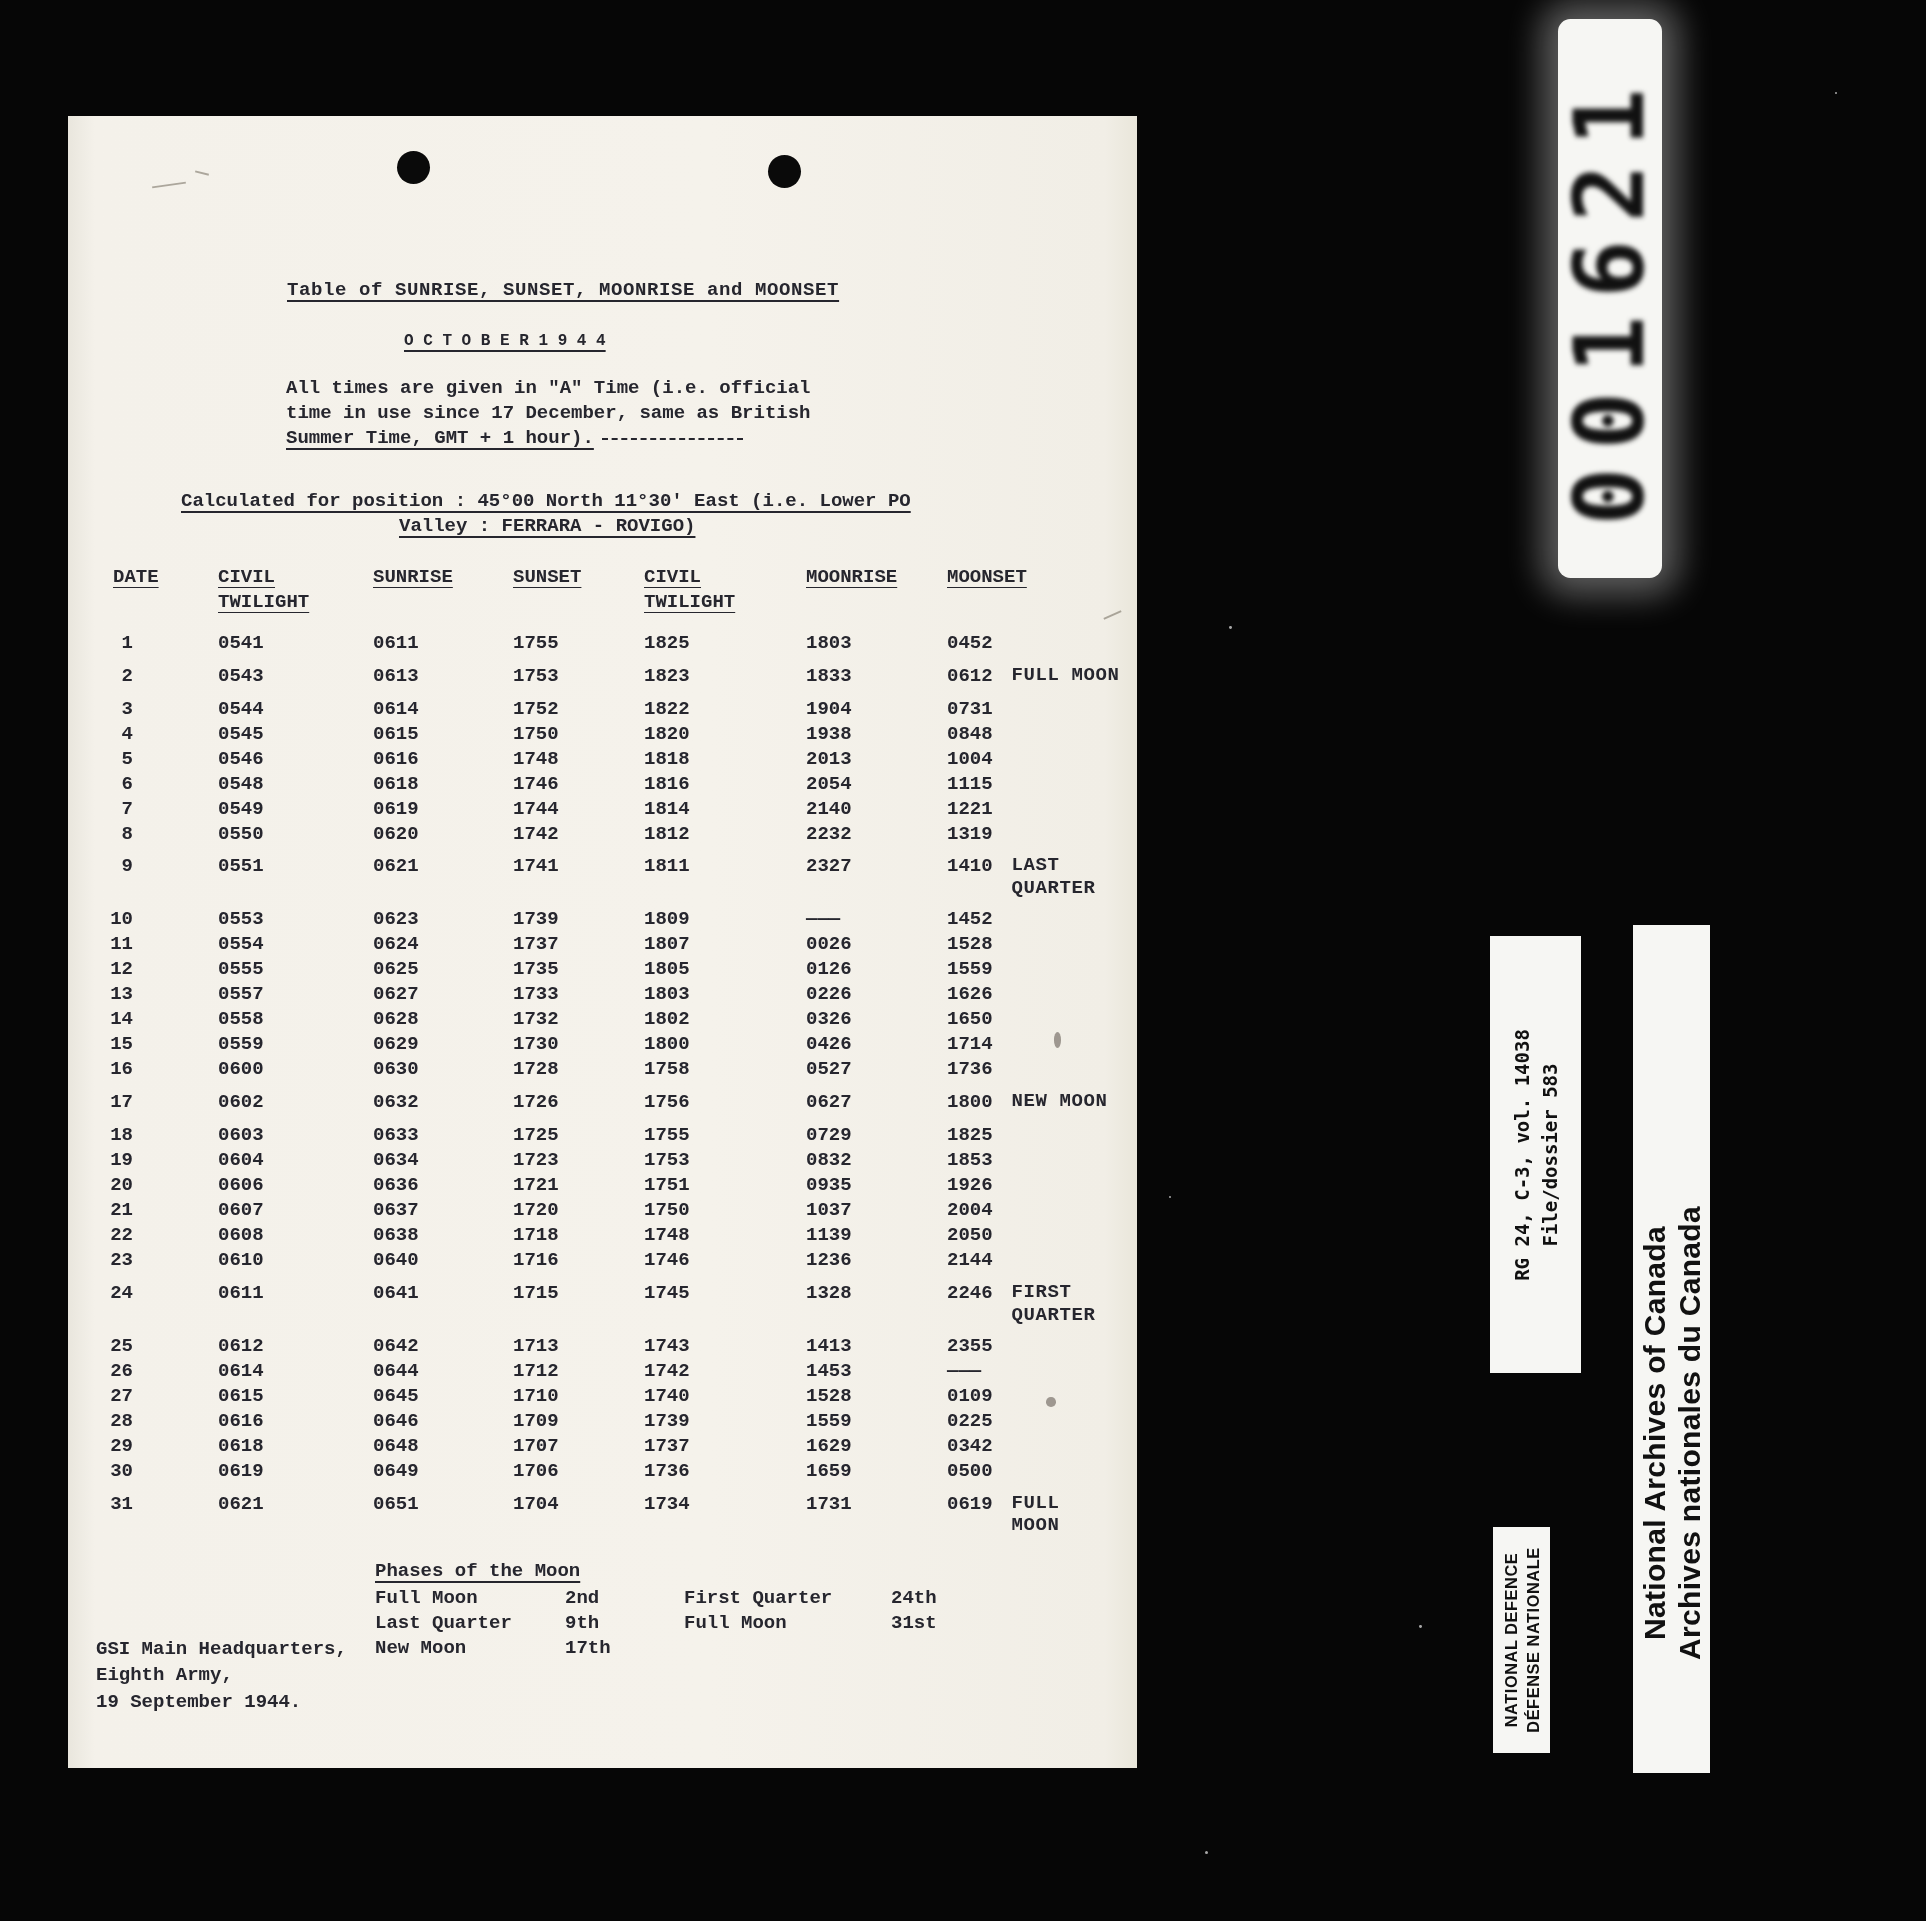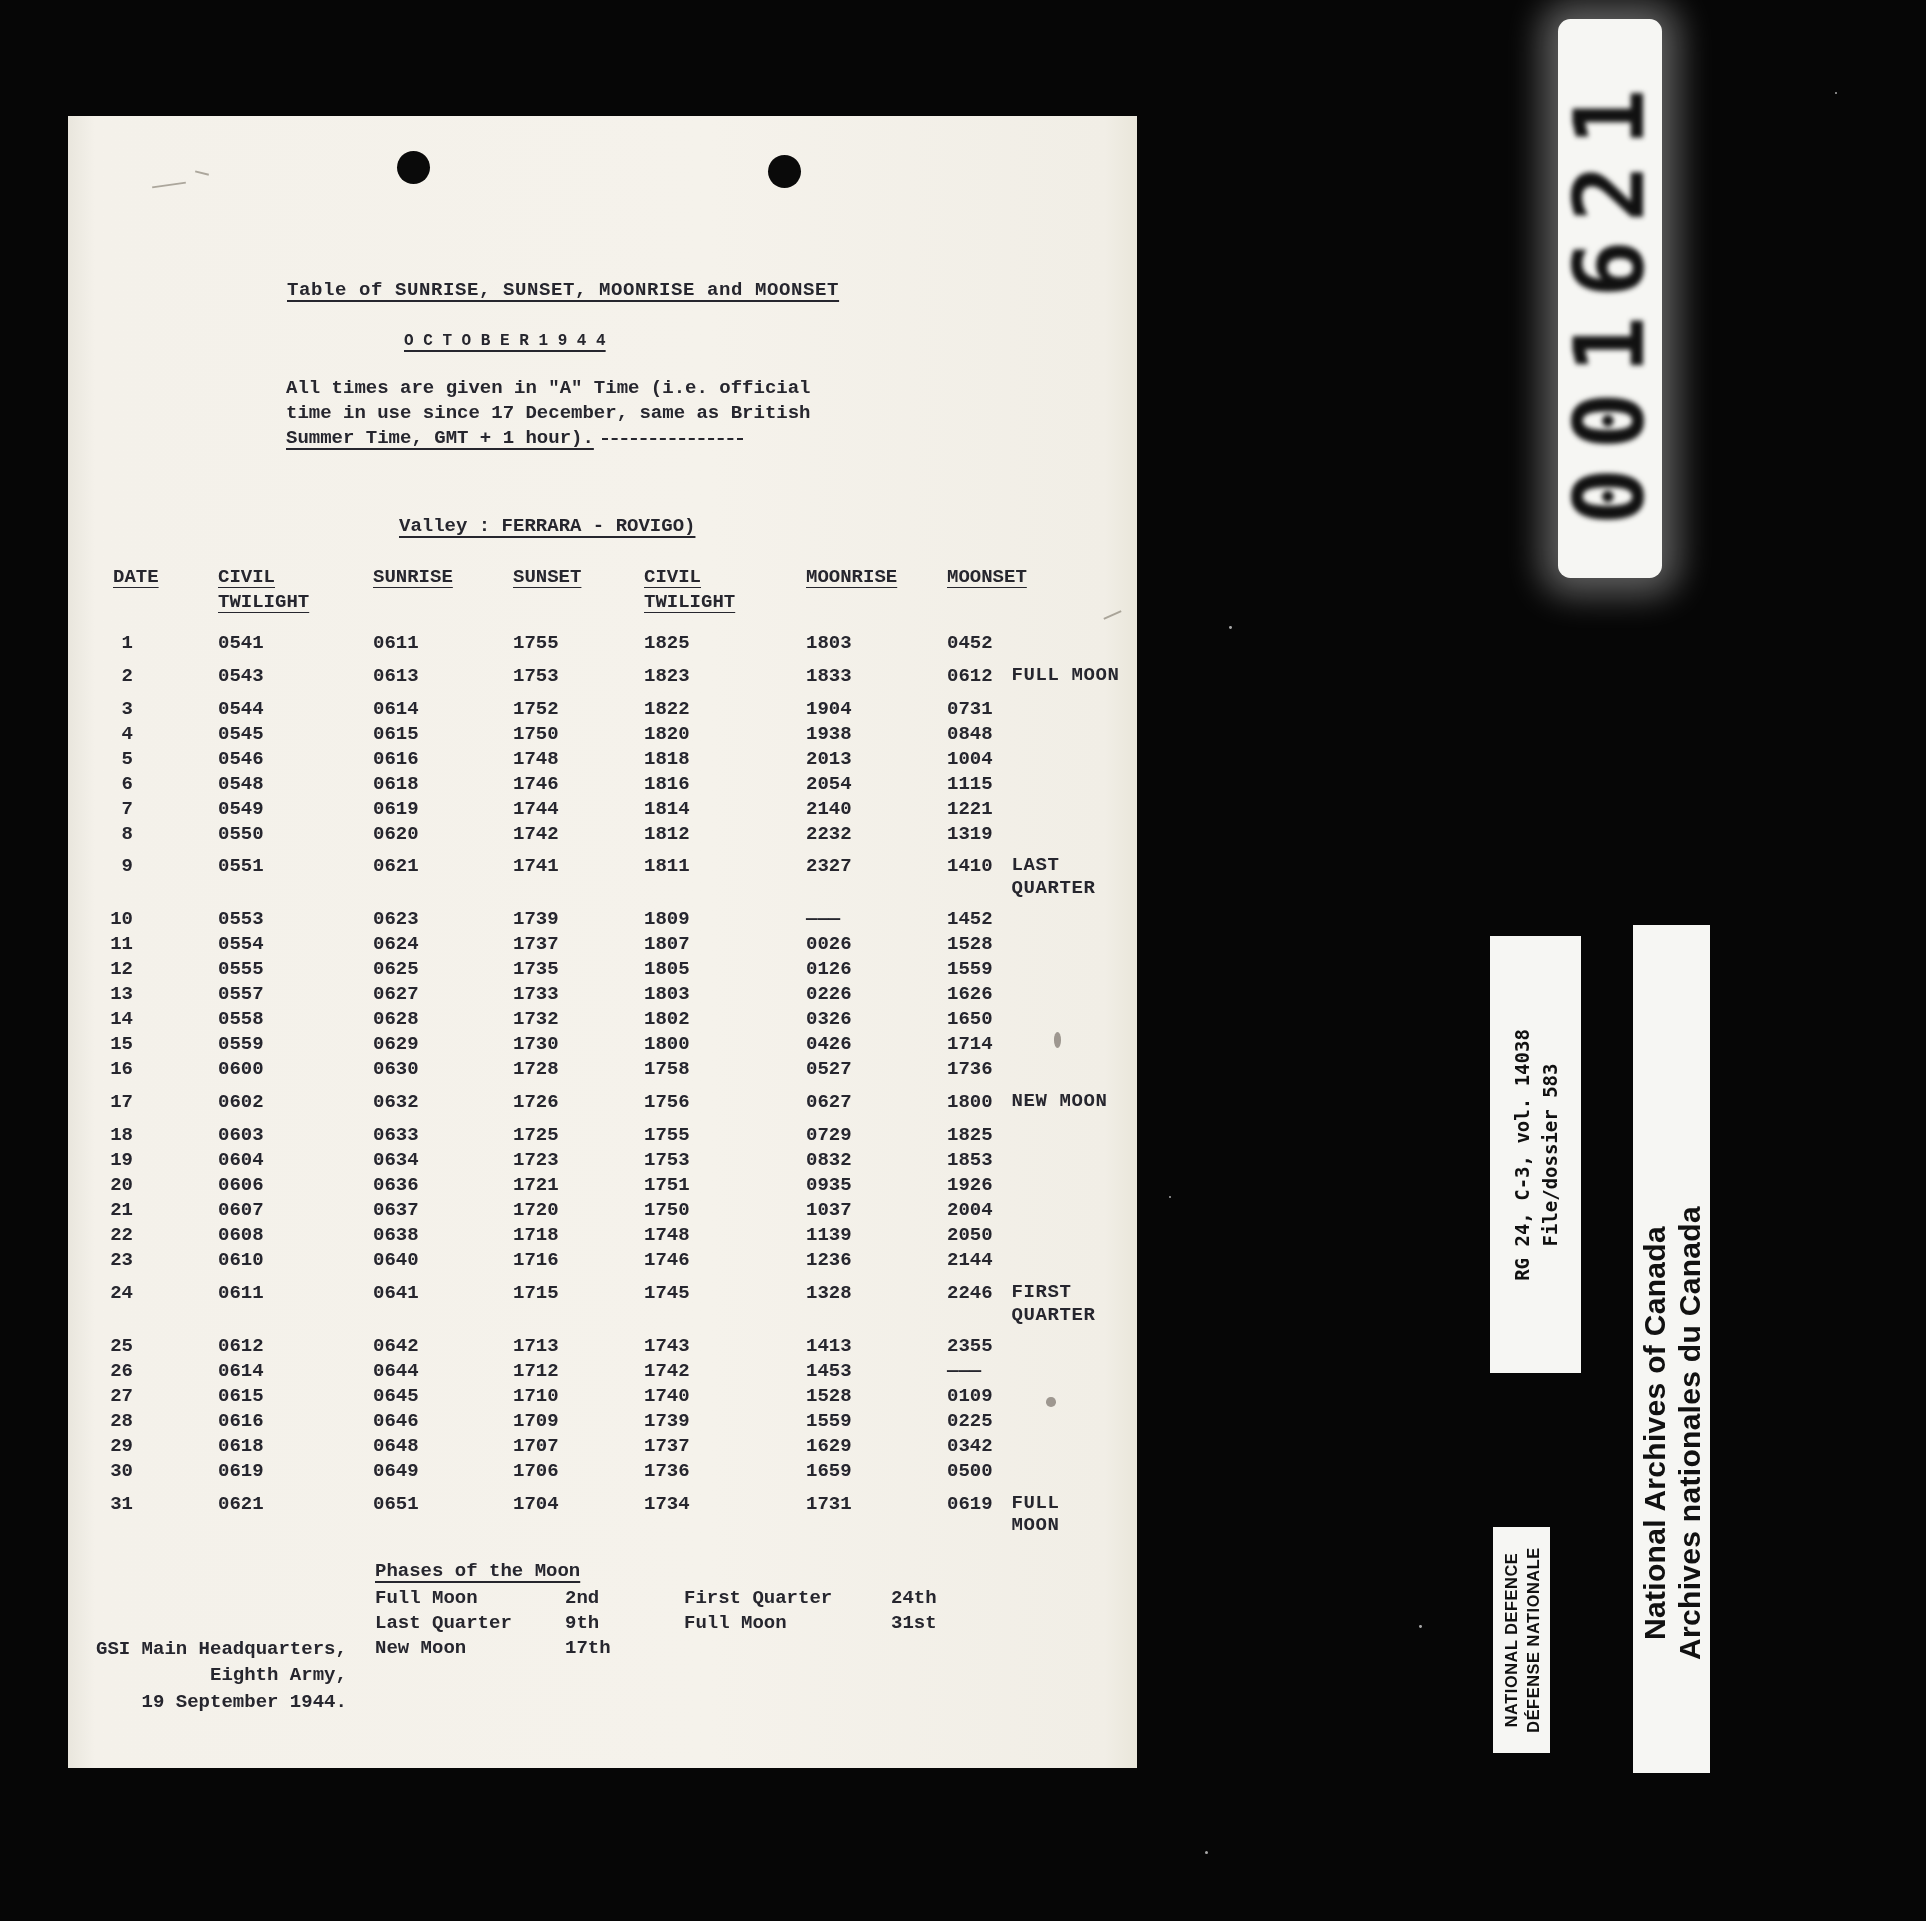--- a/index.html
+++ b/index.html
@@ -33,21 +33,21 @@
   .c-phase { padding-left:5.6px; line-height:22.5px; white-space:pre-line; letter-spacing:0.6px; }
   .hcell { padding-left:54px; }
   .hcell.h-date { padding-left:17px; }
   .hcell.h-phase { padding-left:5.6px; }
 
   
   .phases { position:absolute; left:307px; top:1443px; width:748px; line-height:25px; }
   .phase-grid { display:grid; grid-template-columns:190px 119px 207px auto; margin-top:2.3px; }
   .phase-grid > div { line-height:25px; }
   .civil-grid { display:grid; grid-template-columns:203px auto; margin-top:3.4px; line-height:25px; }
-  .footer { position:absolute; left:28px; top:1520px; line-height:26.4px;text-align:right; }
+  .footer { position:absolute; left:28px; top:1520px; line-height:26.4px; }
 
   
   .smudge { position:absolute; background:#5a5148; border-radius:50%; opacity:.55; }
   .pencil { position:absolute; border-bottom:2.3px solid #7b7468; opacity:.6; }
 
   
   .vstrip { position:absolute; background:#f6f6f3; }
   .vtext { position:absolute; top:50%; left:50%; transform:translate(-50%,-50%) rotate(-90deg);
            white-space:nowrap; text-align:center; color:#111; }
   .counter { border-radius:12.4px; box-shadow:0 0 34px 17px rgba(255,255,255,.35); }
@@ -77,20 +77,21 @@
     <div class="month u">O C T O B E R   1 9 4 4</div>
 
     <div class="note">
       <div>All times are given in "A" Time (i.e. official</div>
       <div>time in use since 17 December, same as British</div>
       <div>
         <span class="u">Summer Time, GMT + 1 hour).</span><span class="trail-dash"></span>
       </div>
     </div>
 
+    <div class="pos1 u">Calculated for position : 45°00 North 11°30' East (i.e. Lower PO</div>
     <div class="pos2 u">Valley : FERRARA - ROVIGO)</div>
 
     <div class="table">
       <div class="thead">
           <div class="hcell h-date">
             <span class="u">DATE</span>
           </div>
           <div class="hcell h-civil1">
             <span class="u">CIVIL</span>
             <span class="u">TWILIGHT</span>

